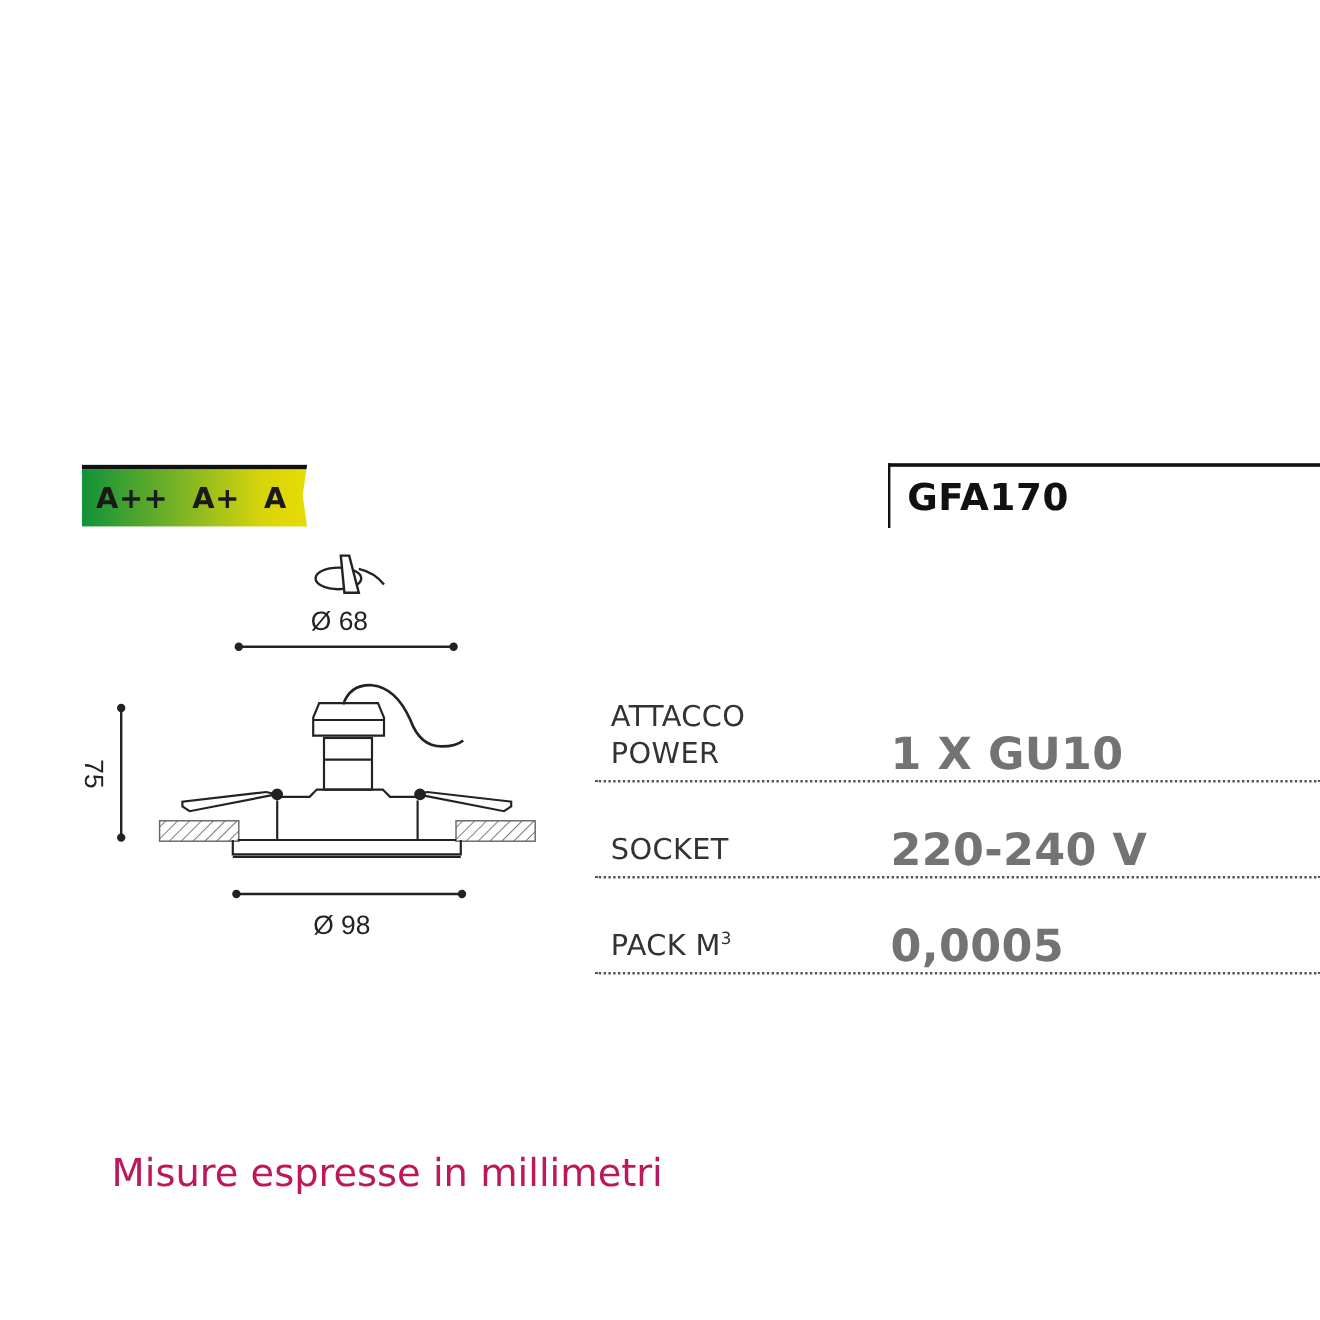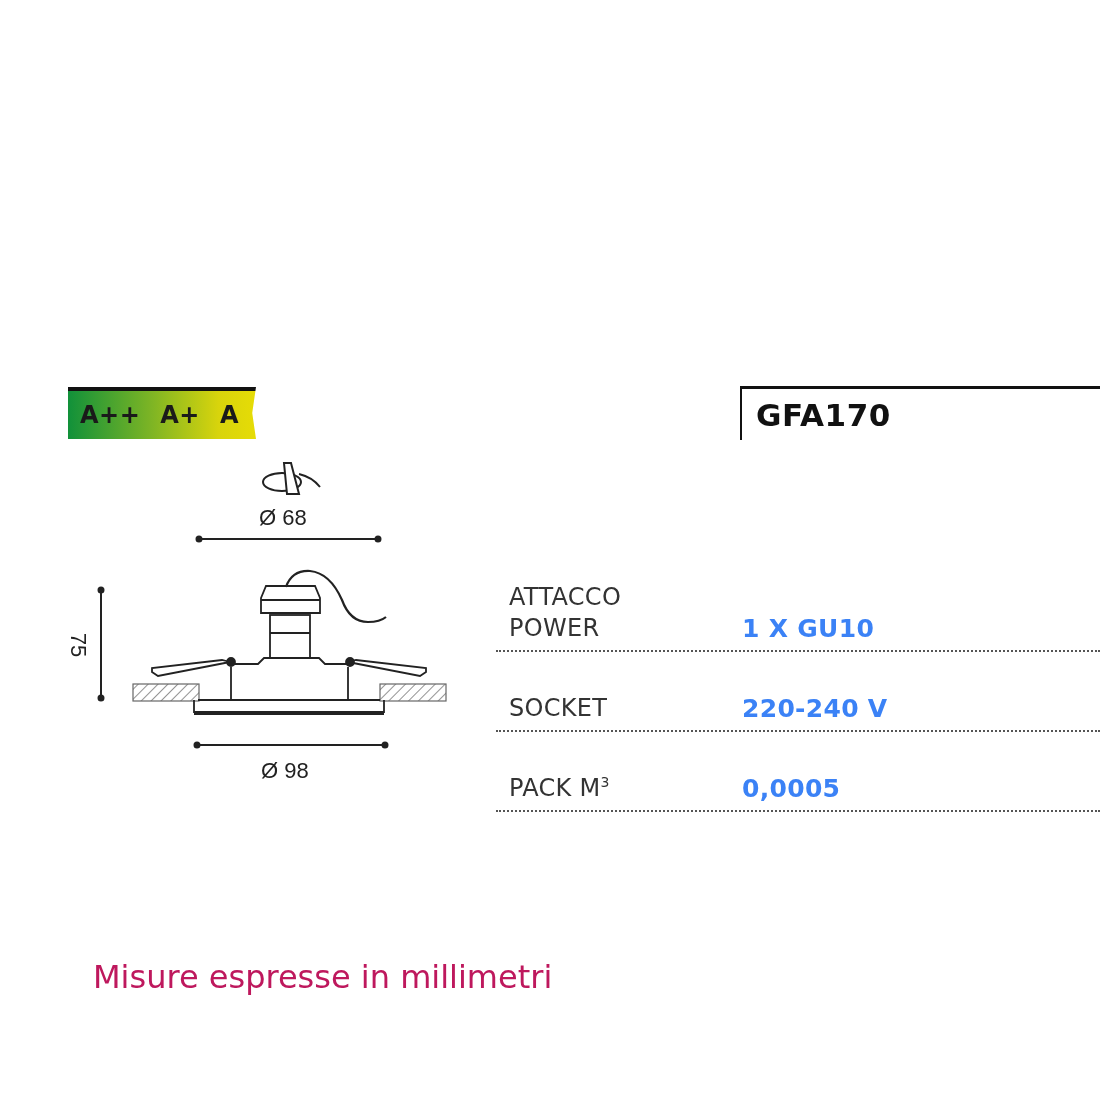--- a/index.html
+++ b/index.html
@@ -21,21 +21,21 @@
 
   .drawing { position: absolute; left: 0; top: 450px; width: 480px; height: 340px; }
   .dim-label { position: absolute; font-family: "Liberation Sans", sans-serif; font-size: 22px; color: #222; }
 
   .spec-table { position: absolute; left: 496px; top: 548px; width: 604px; }
   .spec-row { position: relative; display: flex; align-items: flex-end; border-bottom: 2px dotted #555; box-sizing: border-box; margin-top: 28px; }
   .spec-row.r0 { height: 76px; padding-bottom: 6px; }
   .spec-row.r1, .spec-row.r2, .spec-row.r3 { height: 52px; padding-bottom: 6px; }
   .spec-label { width: 246px; padding-left: 13px; box-sizing: border-box; font-family: "DejaVu Sans", sans-serif;
     font-size: 24px; color: #333; line-height: 31px; letter-spacing: 0.3px; }
-  .spec-value { font-family: "DejaVu Sans", sans-serif; font-weight: bold; font-size: 25px; color: #3b82f6; line-height: 31px; letter-spacing: 0.3px; }
+  .spec-value { font-family: "DejaVu Sans", sans-serif; font-weight: bold; font-size: 37px; color: #737373; line-height: 31px; letter-spacing: 0.3px; }
   .spec-label sup { font-size: 14px; }
 
   .footer-note { position: absolute; left: 93px; top: 958px; font-family: "DejaVu Sans", sans-serif;
     font-size: 32px; color: #be185d; }
 </style>
 </head>
 <body>
 
 <div class="energy-badge">
   <span class="energy-class">A++</span>

